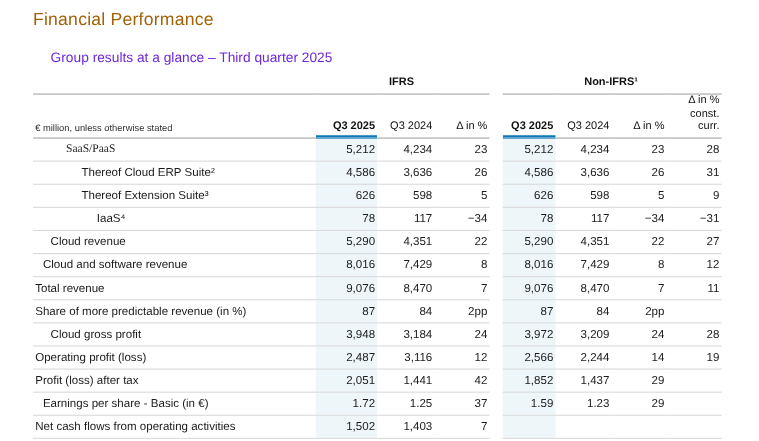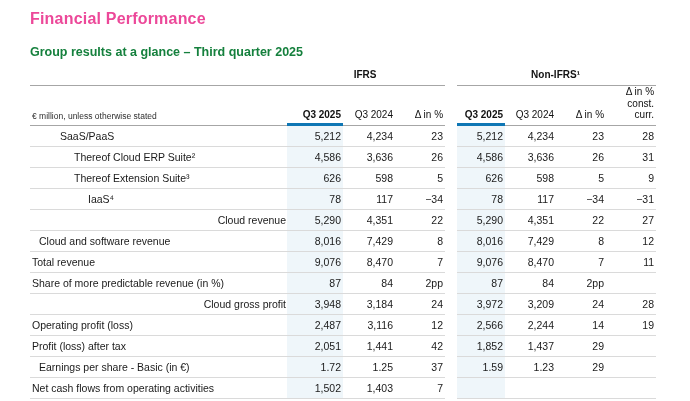--- a/index.html
+++ b/index.html
@@ -10,30 +10,30 @@
     height: 401px;
     overflow: hidden;
     font-family: "Liberation Sans", sans-serif;
     color: #1a1a1a;
     -webkit-font-smoothing: antialiased;
   }
   .page { padding: 10px 34px 0 30px; }
 
   .title {
     font-size: 16px;
-    font-weight: bold;
-    color: #ec4899;
+    font-weight: normal;
+    color: #a16207;
     margin: 0 0 17px 0;
     letter-spacing: 0.2px;
   }
   .subtitle {
     font-size: 12.5px;
-    font-weight: bold;
-    color: #15803d;
-    margin: 0 0 2px 0;
+    font-weight: normal;
+    color: #6d28d9;
+    margin: 0 0 2px 16px;
   }
 
   table.fin {
     border-collapse: collapse;
     table-layout: fixed;
     width: 626px;
     font-size: 10.5px;
   }
   col.c-label { width: 257px; }
   col.c-i1 { width: 56px; }
@@ -89,22 +89,22 @@
   tbody td {
     border-bottom: 1px solid #dadada;
     height: 18px;
     vertical-align: middle;
   }
   tbody td.gut { border-bottom: none; }
   .lbl { text-align: left; padding-left: 2px; color: #1a1a1a; }
   .num { text-align: right; padding-right: 2px; }
   .hl { background: var(--highlight-tint, #eff6fa); }
   .ind1 { padding-left: 9px; }
-  .ind2 { padding-left: 16px; text-align: right; }
-  .ind4 { padding-left: 30px; }
+  .ind2 { padding-left: 16px; }
+  .ind4 { padding-left: 30px; font-family: Liberation Serif, serif; }
   .ind6 { padding-left: 44px; }
   .ind8 { padding-left: 58px; }
 </style>
 </head>
 <body>
 
 <div class="page">
   <h1 class="title">Financial Performance</h1>
   <h2 class="subtitle">Group results at a glance – Third quarter 2025</h2>
 

